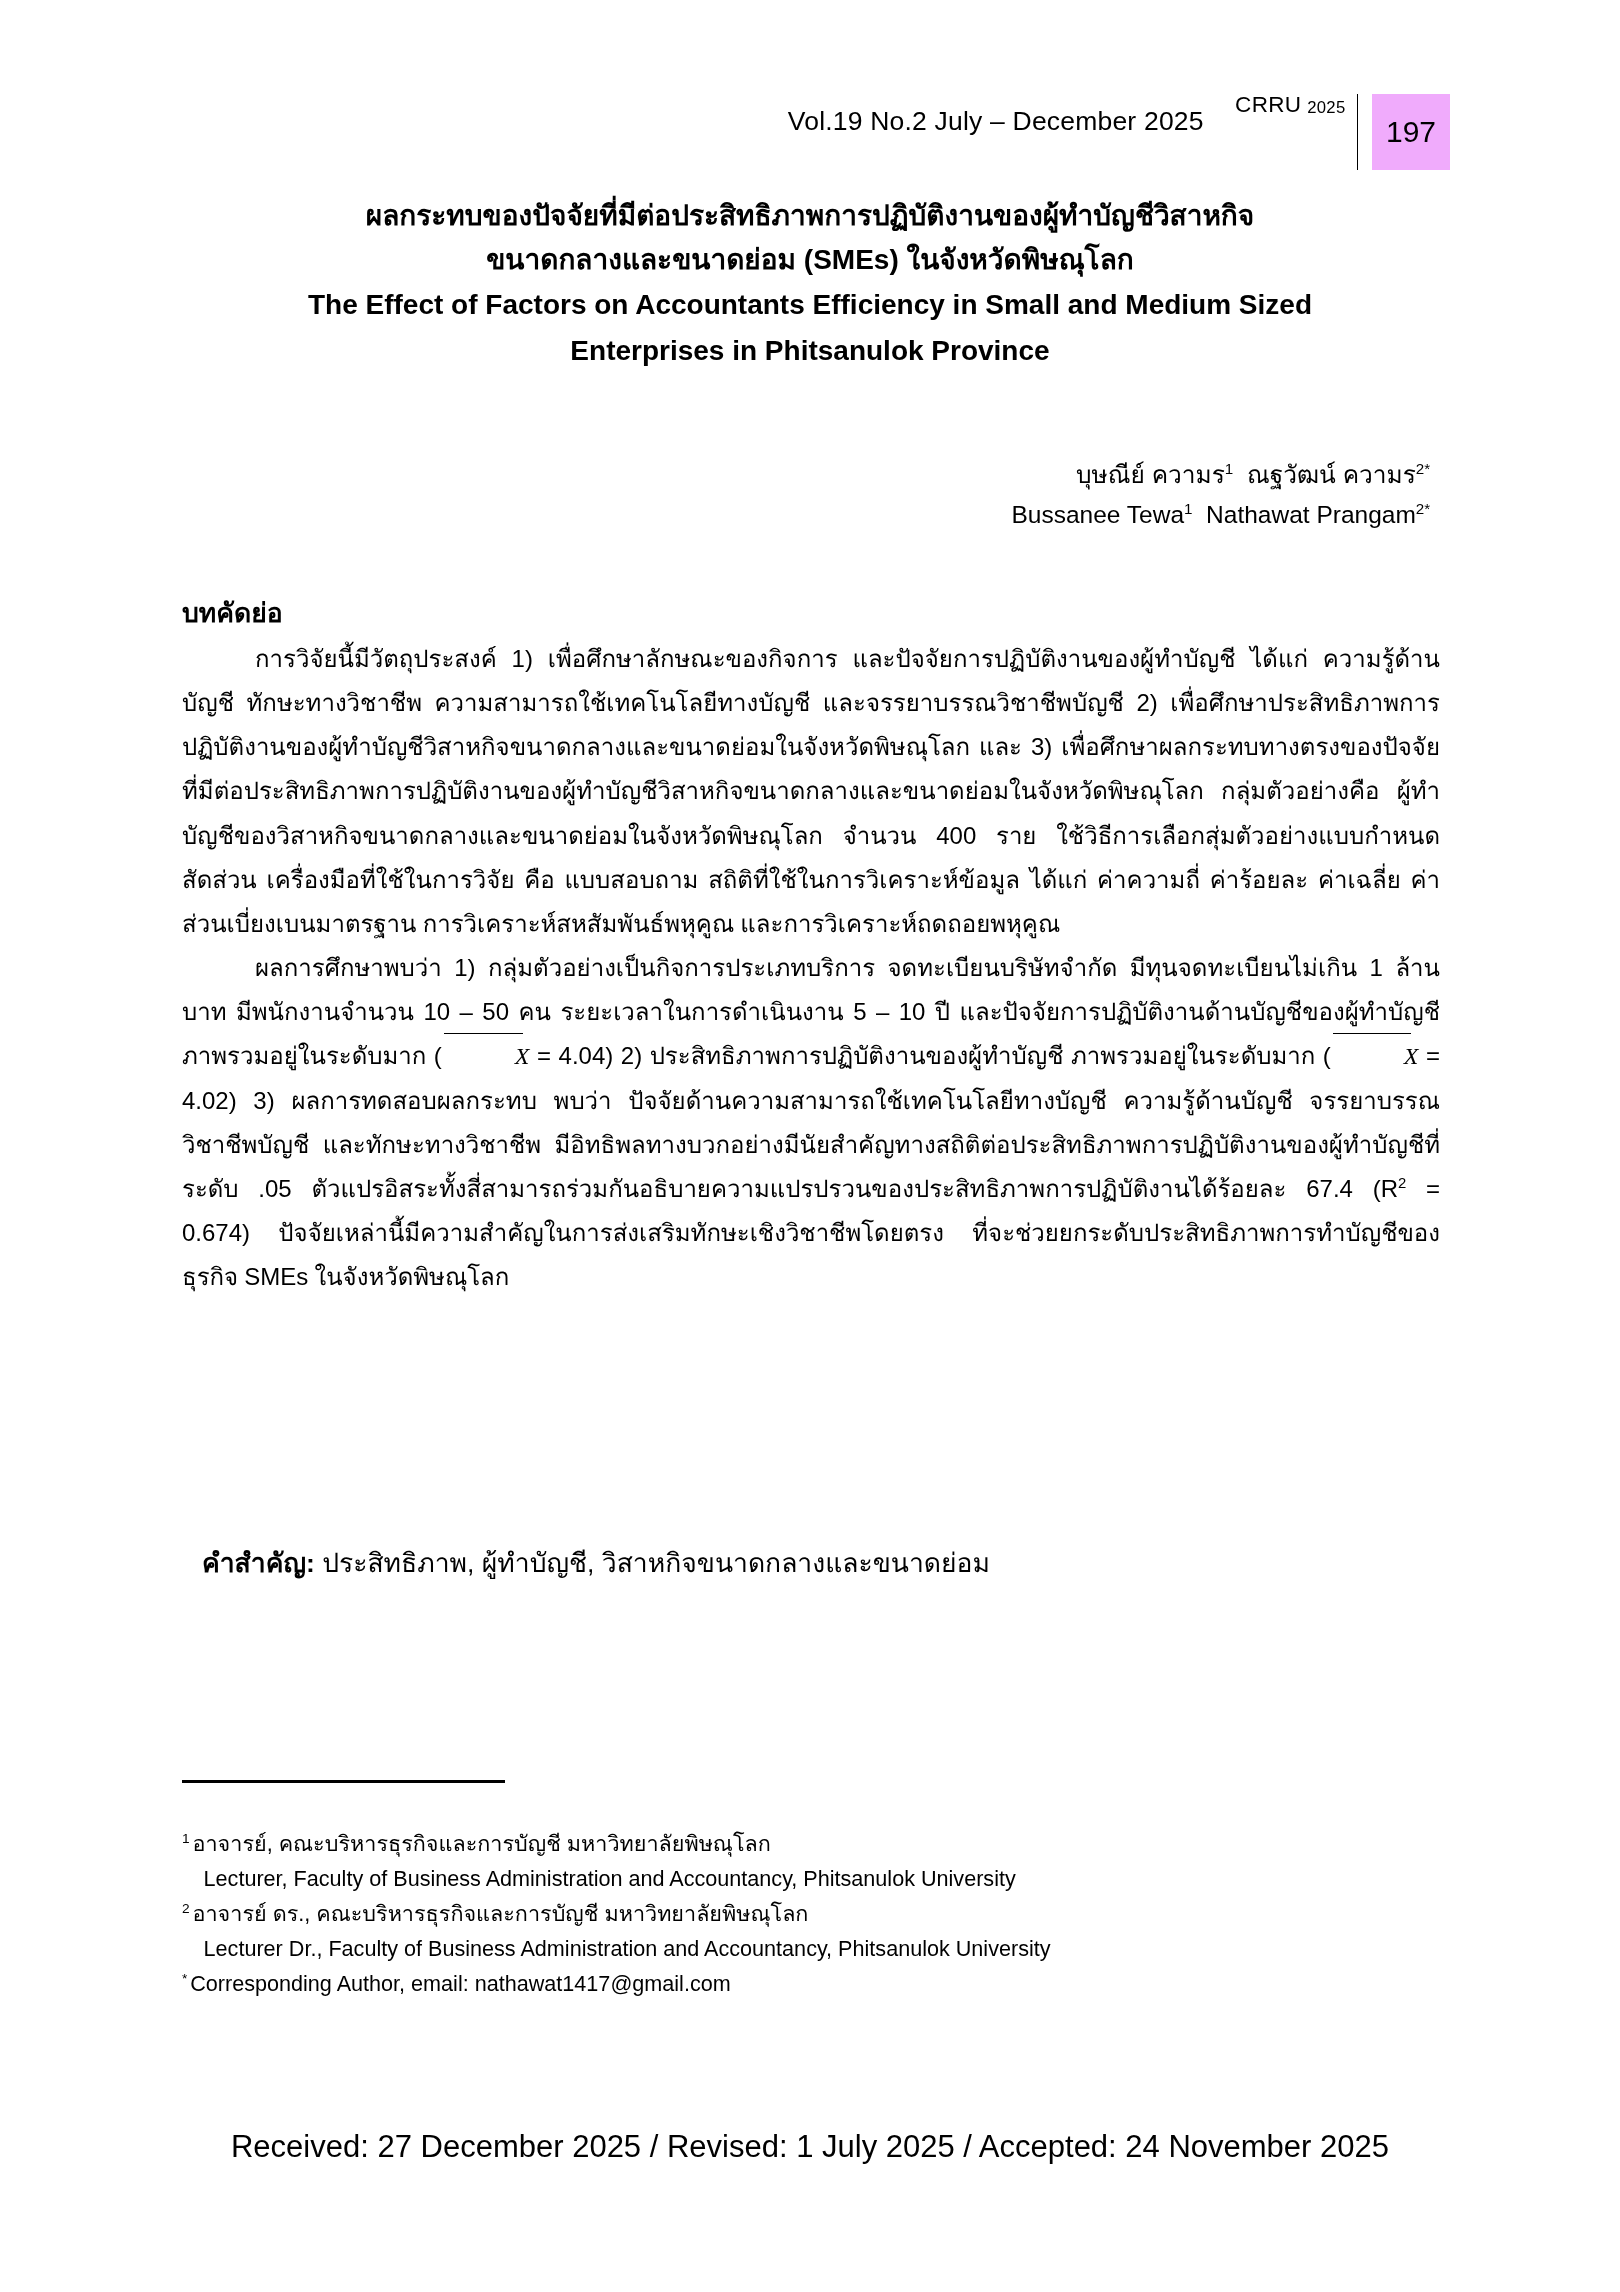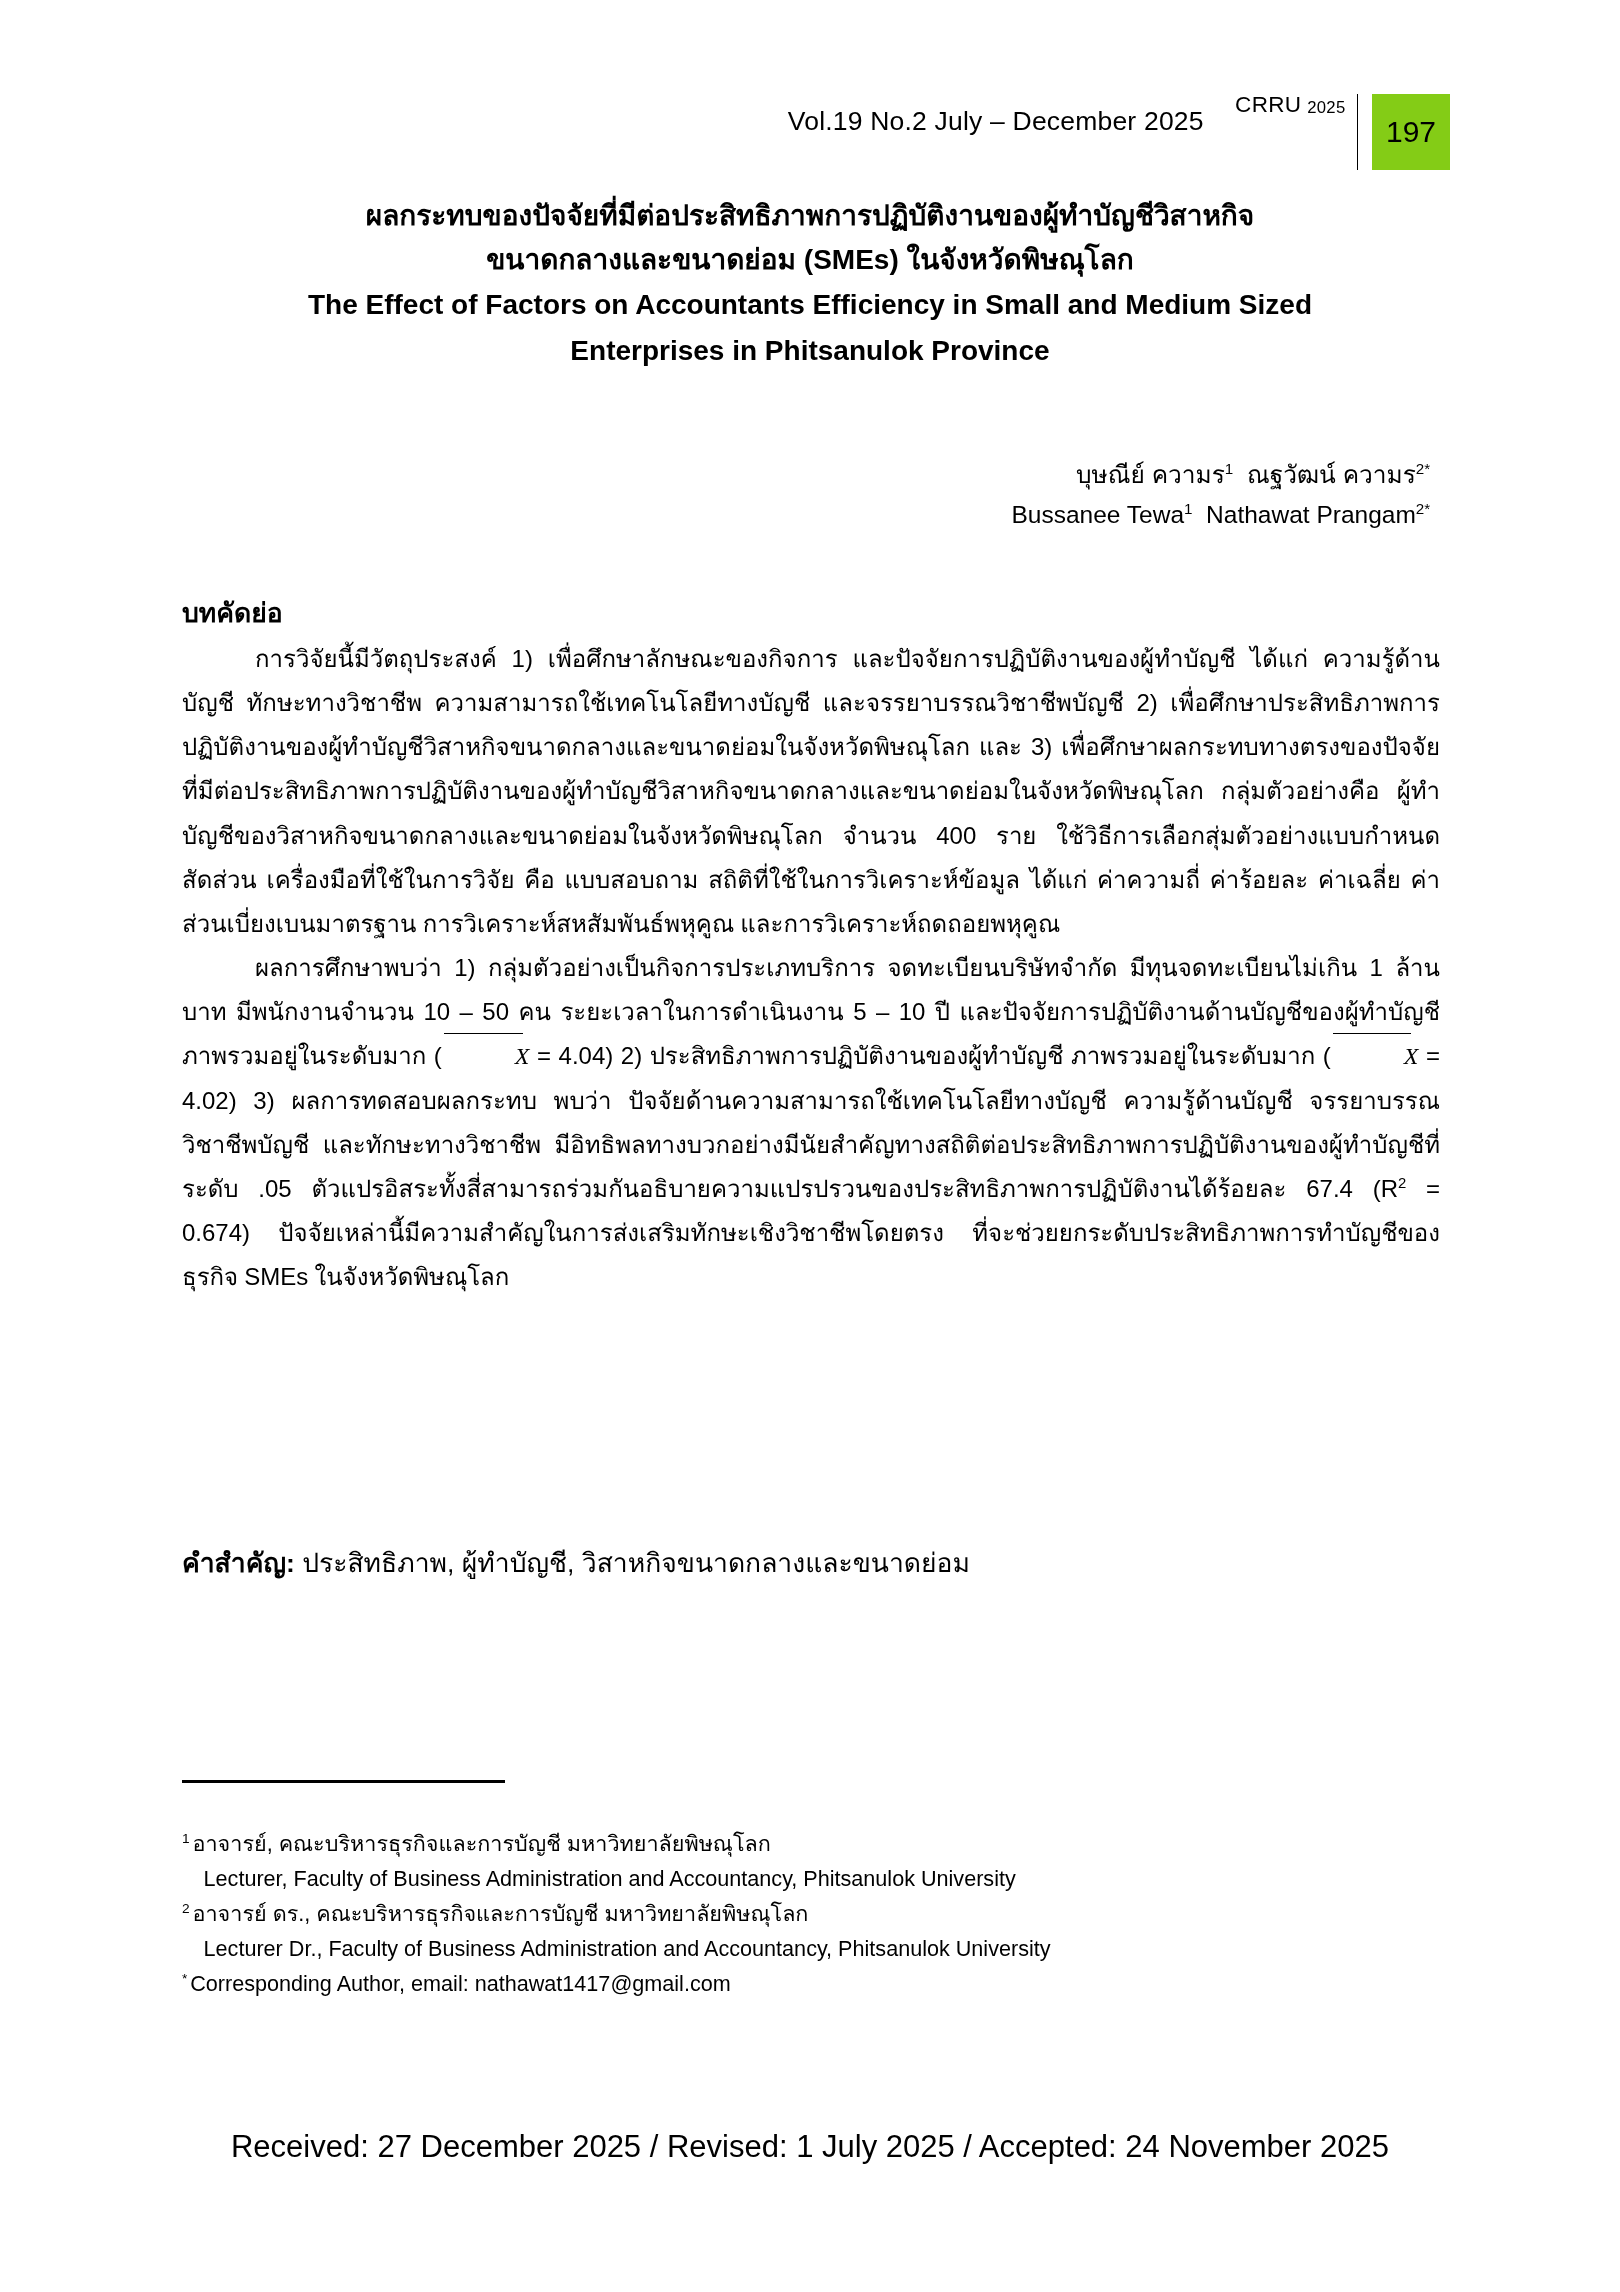--- a/index.html
+++ b/index.html
@@ -63,21 +63,21 @@
     letter-spacing: 0.3px;
   }
   .journal-divider {
     width: 1px;
     background: #000;
     align-self: stretch;
     margin: 0 13.7px 0 11.8px;
     height: 76px;
   }
   .page-number-box {
-    background: #84cc16;
+    background: #f0abfc;
     width: 78px;
     height: 76px;
     display: flex;
     align-items: center;
     justify-content: center;
     font-size: 30px;
   }
 
   
   .title-block {
@@ -162,21 +162,21 @@
   }
 
   .keywords {
     position: absolute;
     top: 1541px;
     left: 182px;
     width: 1258px;
     font-size: 26.5px;
     line-height: 1.7;
   }
-  .keywords b { font-weight: bold; }
+  .keywords b { font-weight: bold; margin-left: 20px; }
 
   
   .footnote-rule {
     position: absolute;
     top: 1780px;
     left: 182px;
     width: 323px;
     height: 2.9px;
     background: #000;
   }

